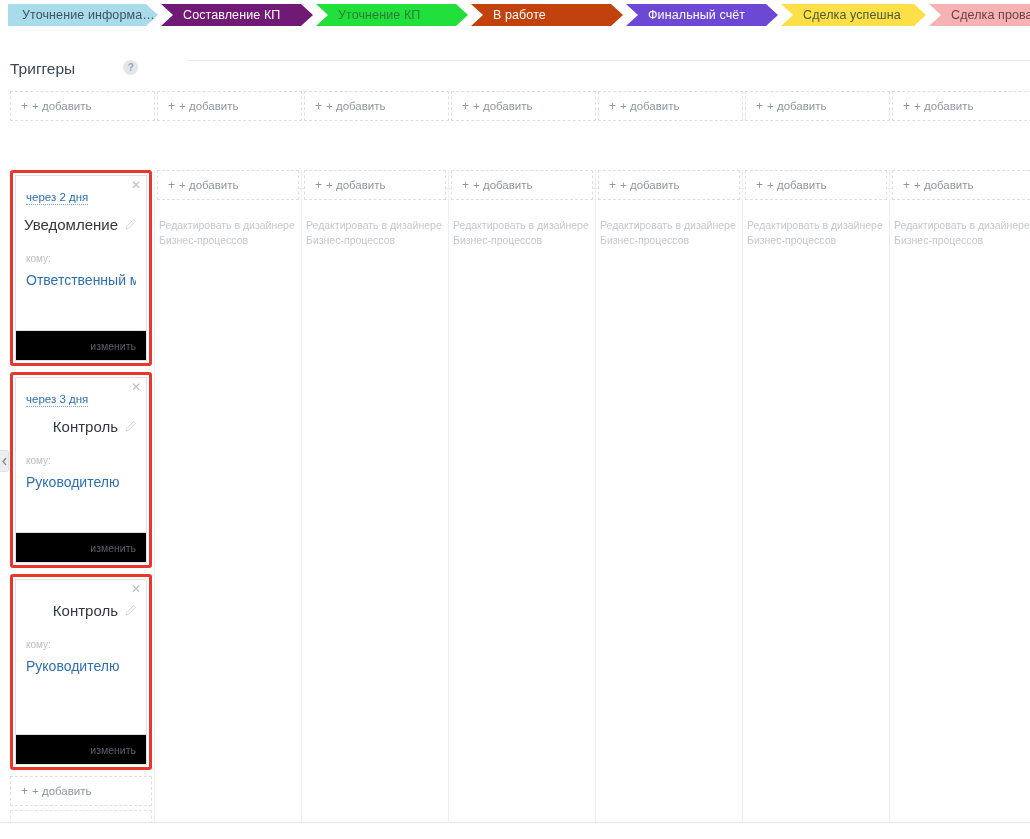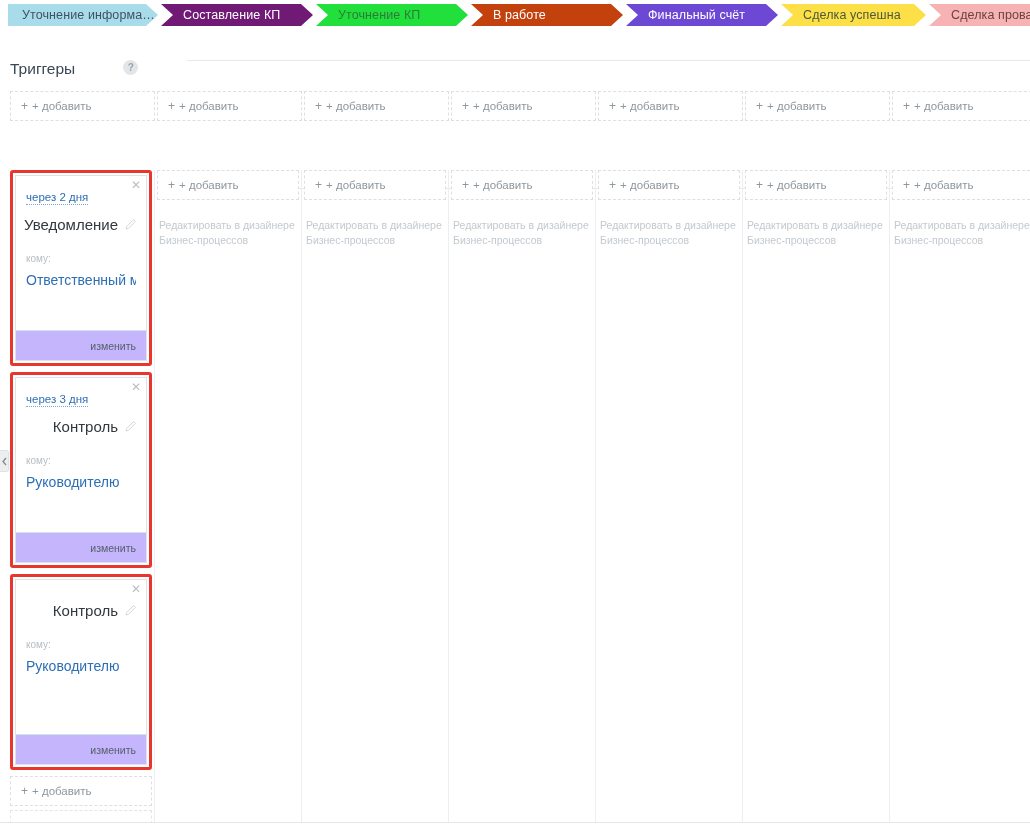--- a/index.html
+++ b/index.html
@@ -181,21 +181,21 @@
   .rc-recipient {
     margin-top: 8px;
     font-size: 14px;
     color: #2d6fb5;
     cursor: pointer;
     white-space: nowrap;
     overflow: hidden;
   }
   .rc-footer {
     height: 30px;
-    background: #c4b5fd;
+    background: #000000;
     border-top: 1px solid #d3e3ea;
     display: flex;
     align-items: center;
     justify-content: flex-end;
     padding-right: 10px;
     font-size: 10.5px;
     color: #56606a;
     cursor: pointer;
   }
 

